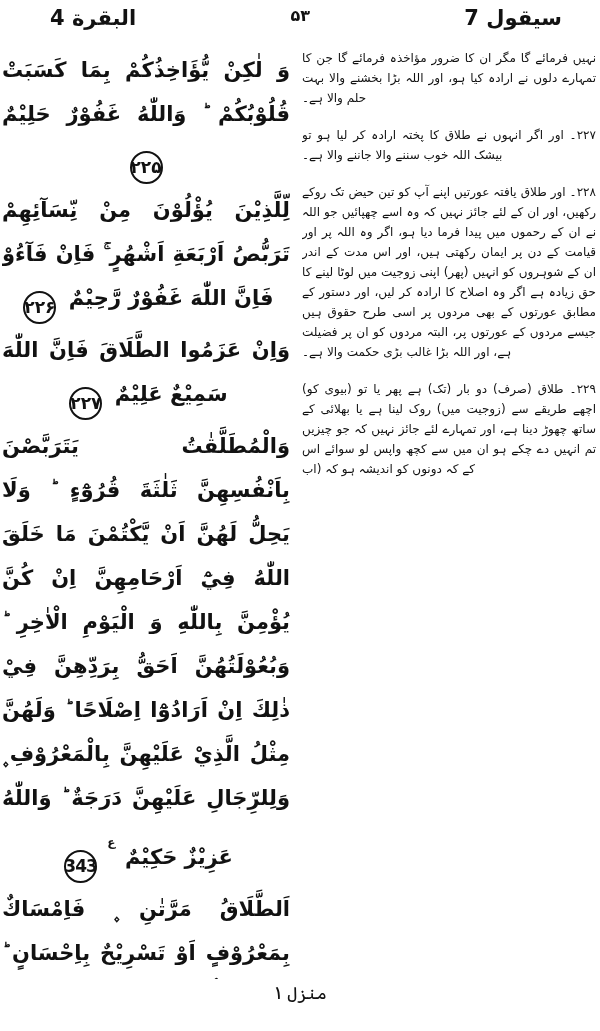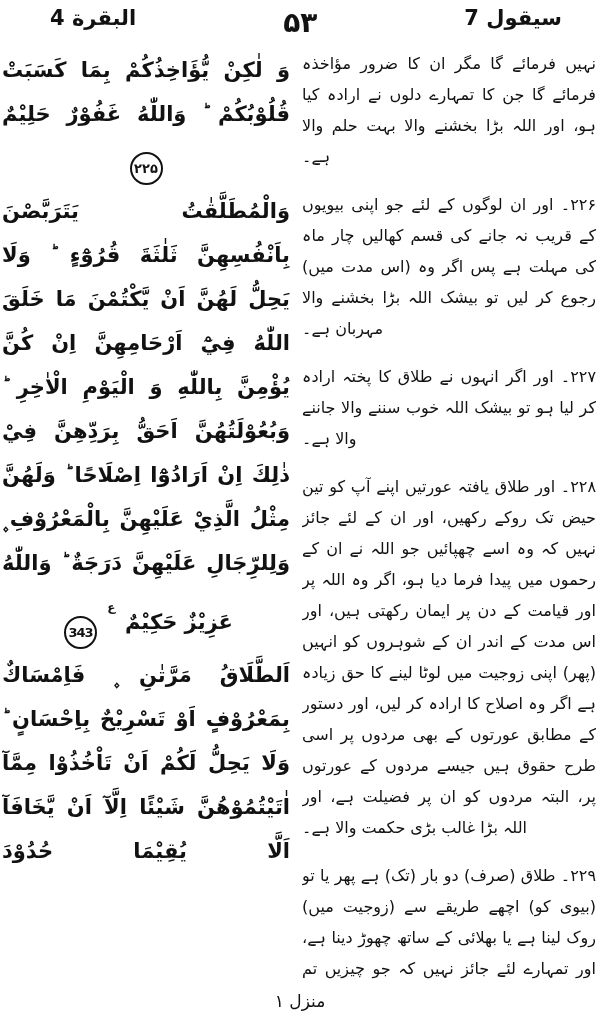--- a/index.html
+++ b/index.html
@@ -14,35 +14,35 @@
   }
   
   .header{
     position:absolute;top:0;left:0;right:0;height:44px;
     display:flex;align-items:flex-start;justify-content:space-between;
     direction:rtl;
     padding:6px 38px 0 50px;
     box-sizing:border-box;
     font-size:21px;font-weight:600;
   }
-  .header .hdr-center{font-size:28px;}
+  .header .hdr-center{font-size:16px;}
   
   .content{
     position:absolute;top:48px;bottom:52px;left:0;right:0;
     display:flex;flex-direction:row;
     gap:12px;
     padding:0 4px 0 2px;
     box-sizing:border-box;
     overflow:hidden;
   }
   .urdu-col{
     width:294px;
     direction:rtl;
-    font-size:16px;
-    line-height:31px;
+    font-size:12px;
+    line-height:20px;
     text-align:justify;
     text-align-last:left;
     overflow:hidden;
   }
   .urdu-col p{margin:0 0 17px 0;padding:0;}
   .arabic-col{
     flex:1;
     direction:rtl;
     font-size:21px;
     font-weight:700;
@@ -52,63 +52,71 @@
   .verse{
     text-align:justify;
     text-align-last:center;
     margin:0 0 4px 0;
   }
   .verse.continues{text-align-last:justify;}
   .verse-num{
     display:inline-flex;align-items:center;justify-content:center;
     width:29px;height:29px;
     border:2px solid #121212;border-radius:50%;
-    font-size:13px;font-weight:700;line-height:1;
+    font-size:17px;font-weight:700;line-height:1;
     vertical-align:-8px;
     margin:0 5px;
     letter-spacing:-1px;
   }
   .ruku{
     font-size:12px;font-weight:700;
     vertical-align:18px;
     margin:0 2px 0 -2px;
   }
   
   .footer{
-    position:absolute;bottom:6px;left:0;right:0;height:34px;
+    position:absolute;bottom:14px;left:0;right:0;height:34px;
     text-align:center;
     font-size:17px;font-weight:500;
     direction:rtl;
+    font-family:Liberation Serif, serif;
   }
 </style>
 </head>
 <body>
 
 <div class="page">
 
   <div class="header">
     <span class="hdr-right">سيقول 7</span>
     <span class="hdr-center">۵۳</span>
     <span class="hdr-left">البقرة 4</span>
   </div>
 
   <div class="content">
 
     <div class="urdu-col">
       <p>نہیں فرمائے گا مگر ان کا ضرور مؤاخذہ فرمائے گا جن کا تمہارے دلوں نے ارادہ کیا ہو، اور اللہ بڑا بخشنے والا بہت حلم والا ہے۔</p>
-      <p>۲۲۶۔ اور ان لوگوں کے لئے جو اپنی بیویوں کے قریب نہ جانے کی قسم کھالیں چار ماہ کی مہلت ہے پس اگر وہ (اس مدت میں) رجوع کر لیں تو بیشک اللہ بڑا بخشنے والا مہربان ہے۔</p>
       <p>۲۲۷۔ اور اگر انہوں نے طلاق کا پختہ ارادہ کر لیا ہو تو بیشک اللہ خوب سننے والا جاننے والا ہے۔</p>
       <p>۲۲۸۔ اور طلاق یافتہ عورتیں اپنے آپ کو تین حیض تک روکے رکھیں، اور ان کے لئے جائز نہیں کہ وہ اسے چھپائیں جو اللہ نے ان کے رحموں میں پیدا فرما دیا ہو، اگر وہ اللہ پر اور قیامت کے دن پر ایمان رکھتی ہیں، اور اس مدت کے اندر ان کے شوہروں کو انہیں (پھر) اپنی زوجیت میں لوٹا لینے کا حق زیادہ ہے اگر وہ اصلاح کا ارادہ کر لیں، اور دستور کے مطابق عورتوں کے بھی مردوں پر اسی طرح حقوق ہیں جیسے مردوں کے عورتوں پر، البتہ مردوں کو ان پر فضیلت ہے، اور اللہ بڑا غالب بڑی حکمت والا ہے۔</p>
       <p>۲۲۹۔ طلاق (صرف) دو بار (تک) ہے پھر یا تو (بیوی کو) اچھے طریقے سے (زوجیت میں) روک لینا ہے یا بھلائی کے ساتھ چھوڑ دینا ہے، اور تمہارے لئے جائز نہیں کہ جو چیزیں تم انہیں دے چکے ہو ان میں سے کچھ واپس لو سوائے اس کے کہ دونوں کو اندیشہ ہو کہ (اب</p>
     </div>
 
     <div class="arabic-col">
       <div class="verse">
         <span>وَ لٰكِنْ يُّؤَاخِذُكُمْ بِمَا كَسَبَتْ قُلُوْبُكُمْ ؕ وَاللّٰهُ غَفُوْرٌ حَلِيْمٌ</span>
         <span class="verse-num">۲۲۵</span>
+      </div>
+      <div class="verse">
+        <span>لِّلَّذِيْنَ يُؤْلُوْنَ مِنْ نِّسَآئِهِمْ تَرَبُّصُ اَرْبَعَةِ اَشْهُرٍ ۚ فَاِنْ فَآءُوْ فَاِنَّ اللّٰهَ غَفُوْرٌ رَّحِيْمٌ</span>
+        <span class="verse-num">۲۲۶</span>
+      </div>
+      <div class="verse">
+        <span>وَاِنْ عَزَمُوا الطَّلَاقَ فَاِنَّ اللّٰهَ سَمِيْعٌ عَلِيْمٌ</span>
+        <span class="verse-num">۲۲۷</span>
       </div>
       <div class="verse">
         <span>وَالْمُطَلَّقٰتُ يَتَرَبَّصْنَ بِاَنْفُسِهِنَّ ثَلٰثَةَ قُرُوْٓءٍ ؕ وَلَا يَحِلُّ لَهُنَّ اَنْ يَّكْتُمْنَ مَا خَلَقَ اللّٰهُ فِيْٓ اَرْحَامِهِنَّ اِنْ كُنَّ يُؤْمِنَّ بِاللّٰهِ وَ الْيَوْمِ الْاٰخِرِ ؕ وَبُعُوْلَتُهُنَّ اَحَقُّ بِرَدِّهِنَّ فِيْ ذٰلِكَ اِنْ اَرَادُوْٓا اِصْلَاحًا ؕ وَلَهُنَّ مِثْلُ الَّذِيْ عَلَيْهِنَّ بِالْمَعْرُوْفِ ۪ وَلِلرِّجَالِ عَلَيْهِنَّ دَرَجَةٌ ؕ وَاللّٰهُ عَزِيْزٌ حَكِيْمٌ</span>
         <span class="ruku">ع</span>
         <span class="verse-num">343</span>
       </div>
       <div class="verse continues">
         <span>اَلطَّلَاقُ مَرَّتٰنِ ۪ فَاِمْسَاكٌ بِمَعْرُوْفٍ اَوْ تَسْرِيْحٌ بِاِحْسَانٍ ؕ وَلَا يَحِلُّ لَكُمْ اَنْ تَاْخُذُوْا مِمَّآ اٰتَيْتُمُوْهُنَّ شَيْئًا اِلَّآ اَنْ يَّخَافَآ اَلَّا يُقِيْمَا حُدُوْدَ</span>
       </div>
     </div>

